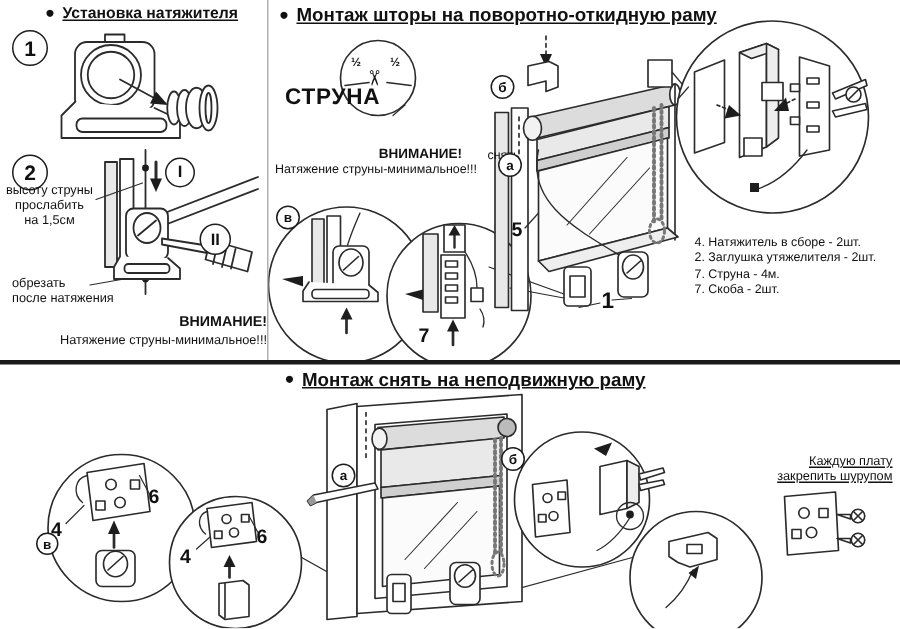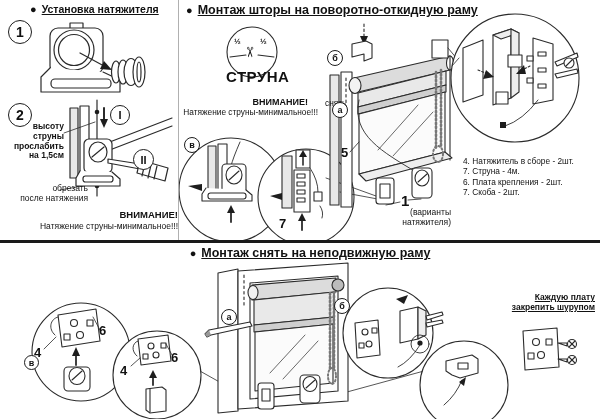--- a/index.html
+++ b/index.html
@@ -10,21 +10,21 @@
   .lbl{position:absolute;line-height:1.15;}
   .pre{white-space:pre-line;}
   .b{font-weight:bold;}
   .u{text-decoration:underline;text-align:right;}
   .hdr{position:absolute;display:flex;align-items:center;gap:5px;font-weight:bold;}
   .hdr .bull{font-size:11px;line-height:1;}
   .circ{position:absolute;border:1.4px solid #1d1d1d;border-radius:50%;background:#fff;
         display:flex;align-items:center;justify-content:center;font-weight:bold;box-sizing:border-box;}
   .num{position:absolute;font-weight:bold;font-style:normal;}
   .ctr{text-align:right;}
-  .rt{text-align:right;font-weight:bold;}
+  .rt{text-align:center;}
 </style>
 </head>
 <body>
 
 <div id="sheet">
 
   <div class="panel" style="left:0;top:0;width:178px;height:241px;">
     <svg width="178" height="241" viewBox="0 0 178 241">
       <g stroke="#2b2b2b" stroke-width="1.2" fill="none" stroke-linejoin="round" stroke-linecap="round">
 
@@ -87,21 +87,21 @@
       </div>
     <div class="circ" style="left:110px;top:105px;width:20px;height:20px;font-size:11px;">
         <span>I</span>
       </div>
     <div class="circ" style="left:133px;top:149px;width:21px;height:21px;font-size:11px;">
         <span>II</span>
       </div>
     <div class="lbl pre rt" style="left:2px;top:122px;width:62px;font-size:8.5px;">высоту струны
 прослабить
 на 1,5см</div>
-    <div class="lbl pre" style="left:8px;top:184px;width:80px;font-size:8.5px;text-align:right;">обрезать
+    <div class="lbl pre" style="left:8px;top:184px;width:80px;font-size:8.5px;">обрезать
 после натяжения</div>
     <div class="lbl b ctr" style="left:0;top:210px;width:178px;font-size:9.5px;">ВНИМАНИЕ!</div>
     <div class="lbl ctr" style="left:0;top:222px;width:178px;font-size:8.5px;">Натяжение струны-минимальное!!!</div>
   </div>
 
   <div class="panel" style="left:178px;top:0;width:422px;height:241px;">
     <svg width="422" height="241" viewBox="0 0 422 241">
       <g stroke="#2b2b2b" stroke-width="1.1" fill="none" stroke-linejoin="round" stroke-linecap="round">
 
         <g>
@@ -211,42 +211,40 @@
         </g>
       </g>
     </svg>
     <div class="hdr" style="left:8px;top:3px;font-size:12.5px;">
       <span class="bull">●</span>
       <span class="u">Монтаж шторы на поворотно-откидную раму</span>
     </div>
     <div class="lbl b" style="left:56px;top:37px;font-size:8px;">½</div>
     <div class="lbl b" style="left:82px;top:37px;font-size:8px;">½</div>
     <div class="lbl" style="left:66px;top:44px;font-size:14px;transform:rotate(90deg);">✂</div>
-    <div class="lbl b" style="left:12px;top:68px;font-size:15px;letter-spacing:0.5px;margin-left:36px;">СТРУНА</div>
+    <div class="lbl b" style="left:12px;top:56px;font-size:15px;letter-spacing:0.5px;">СТРУНА</div>
     <div class="lbl b ctr" style="left:10px;top:97px;width:120px;font-size:9px;">ВНИМАНИЕ!</div>
     <div class="lbl ctr" style="left:0px;top:108px;width:140px;font-size:8.3px;">Натяжение струны-минимальное!!!</div>
     <div class="circ" style="left:6px;top:137px;width:16px;height:16px;font-size:9px;">
         <span>в</span>
       </div>
     <div class="circ" style="left:149px;top:50px;width:16px;height:16px;font-size:9px;">
         <span>б</span>
       </div>
     <div class="lbl" style="left:147px;top:66px;font-size:8.3px;margin-top:33px;">снять</div>
     <div class="circ" style="left:154px;top:102px;width:16px;height:16px;font-size:9px;">
         <span>а</span>
       </div>
     <div class="num" style="left:163px;top:145px;font-size:13px;">5</div>
     <div class="num" style="left:101px;top:216px;font-size:13px;">7</div>
     <div class="num" style="left:223px;top:192px;font-size:15px;">1</div>
-    <div class="lbl pre ctr" style="left:191px;top:208px;width:82px;font-size:8.5px;">(варианты
-натяжителя)</div>
     <div class="lbl" style="left:285px;top:156px;width:135px;font-size:8.3px;line-height:10.4px;white-space:nowrap;">
       <div>4. Натяжитель в сборе - 2шт.</div>
+      <div>2. Заглушка утяжелителя - 2шт.</div>
       <div>7. Струна - 4м.</div>
-      <div>6. Плата крепления - 2шт.</div>
       <div>7. Скоба - 2шт.</div>
     </div>
   </div>
 
   <div style="position:absolute;left:178px;top:0;width:1px;height:240px;background:#b0b0b0;"></div>
   <div style="position:absolute;left:0;top:240px;width:600px;height:3px;background:#1a1a1a;"></div>
 
   <div class="panel" style="left:0;top:243px;width:600px;height:176px;">
     <svg width="600" height="176" viewBox="0 0 600 176">
       <g stroke="#2b2b2b" stroke-width="1.1" fill="none" stroke-linejoin="round" stroke-linecap="round">
@@ -368,17 +366,17 @@
     <div class="num" style="left:34px;top:102px;font-size:13px;">4</div>
     <div class="num" style="left:99px;top:80px;font-size:13px;">6</div>
     <div class="num" style="left:120px;top:120px;font-size:13px;">4</div>
     <div class="num" style="left:171px;top:107px;font-size:13px;">6</div>
     <div class="circ" style="left:221px;top:66px;width:16px;height:16px;font-size:9px;">
         <span>а</span>
       </div>
     <div class="circ" style="left:334px;top:55px;width:16px;height:16px;font-size:9px;">
         <span>б</span>
       </div>
-    <div class="lbl pre ctr b u" style="left:503px;top:50px;width:92px;font-size:8.5px;font-weight:bold;">Каждую плату
+    <div class="lbl pre ctr b u" style="left:503px;top:60px;width:92px;font-size:8.5px;font-weight:normal;">Каждую плату
 закрепить шурупом</div>
   </div>
 
 </div>
 
 </body></html>

